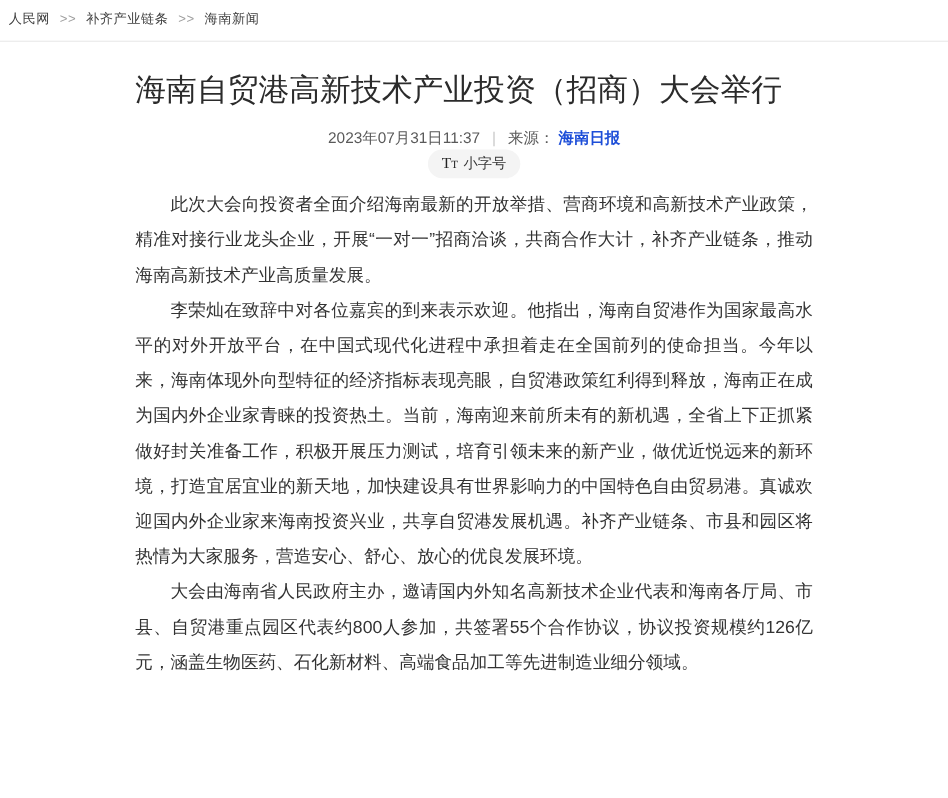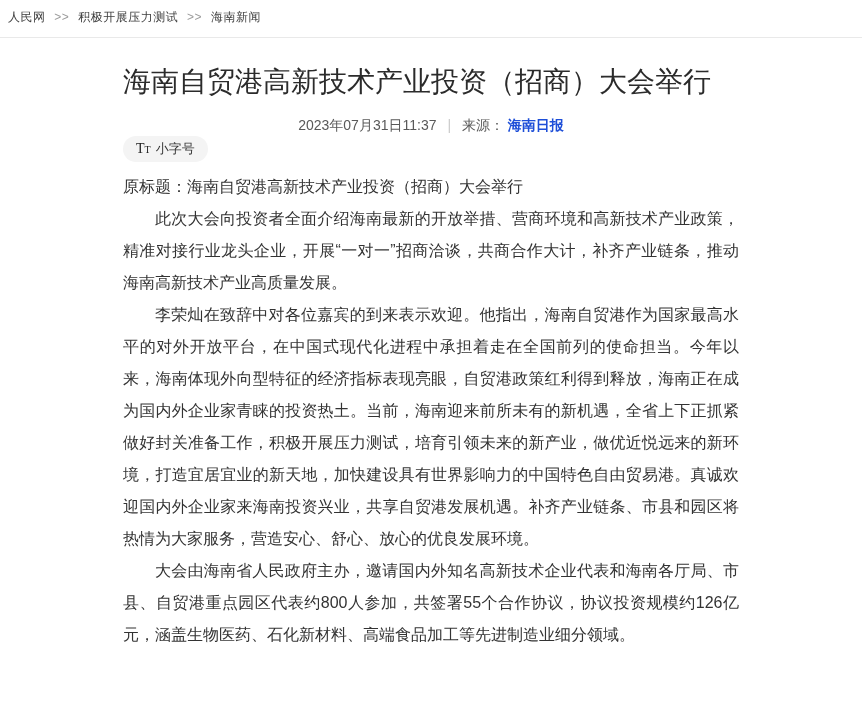--- a/index.html
+++ b/index.html
@@ -41,21 +41,21 @@
     margin-top: 17px;
     text-align: center;
     font-size: 14px;
     color: #595959;
   }
   .meta .pipe { color: #c9c9c9; margin: 0 7px; }
   .meta .source-name { color: #1d4ed8; font-weight: 700; text-decoration: none; }
 
   .toolbar {
     display: flex;
-    justify-content: flex-start;
+    justify-content: center;
     margin-top: 1px;
     height: 26px;
   }
   .font-btn {
     display: inline-flex;
     align-items: center;
     background: #f4f4f4;
     border: none;
     border-radius: 14px;
     padding: 4px 13px;
@@ -75,21 +75,21 @@
     text-indent: 2em;
     text-align: justify;
   }
 </style>
 </head>
 <body>
 
 <div class="crumb-bar">
   <a>人民网</a>
   <span class="crumb-sep">&gt;&gt;</span>
-  <a>积极开展压力测试</a>
+  <a>补齐产业链条</a>
   <span class="crumb-sep">&gt;&gt;</span>
   <a>海南新闻</a>
 </div>
 
 <div class="article">
 
   <h1 class="title">海南自贸港高新技术产业投资（招商）大会举行</h1>
 
 
   <div class="meta">
@@ -100,20 +100,19 @@
   </div>
 
   <div class="toolbar">
     <button class="font-btn">
       <span class="tt-icon"><span class="t-big">T</span><span class="t-small">T</span></span>
       <span>小字号</span>
     </button>
   </div>
 
   <div class="body-text">
-    <div class="orig">原标题：海南自贸港高新技术产业投资（招商）大会举行</div>
     <p class="para">此次大会向投资者全面介绍海南最新的开放举措、营商环境和高新技术产业政策，精准对接行业龙头企业，开展“一对一”招商洽谈，共商合作大计，补齐产业链条，推动海南高新技术产业高质量发展。</p>
     <p class="para">李荣灿在致辞中对各位嘉宾的到来表示欢迎。他指出，海南自贸港作为国家最高水平的对外开放平台，在中国式现代化进程中承担着走在全国前列的使命担当。今年以来，海南体现外向型特征的经济指标表现亮眼，自贸港政策红利得到释放，海南正在成为国内外企业家青睐的投资热土。当前，海南迎来前所未有的新机遇，全省上下正抓紧做好封关准备工作，积极开展压力测试，培育引领未来的新产业，做优近悦远来的新环境，打造宜居宜业的新天地，加快建设具有世界影响力的中国特色自由贸易港。真诚欢迎国内外企业家来海南投资兴业，共享自贸港发展机遇。补齐产业链条、市县和园区将热情为大家服务，营造安心、舒心、放心的优良发展环境。</p>
     <p class="para">大会由海南省人民政府主办，邀请国内外知名高新技术企业代表和海南各厅局、市县、自贸港重点园区代表约800人参加，共签署55个合作协议，协议投资规模约126亿元，涵盖生物医药、石化新材料、高端食品加工等先进制造业细分领域。</p>
 
   </div>
 
 </div>
 
 </body></html>

